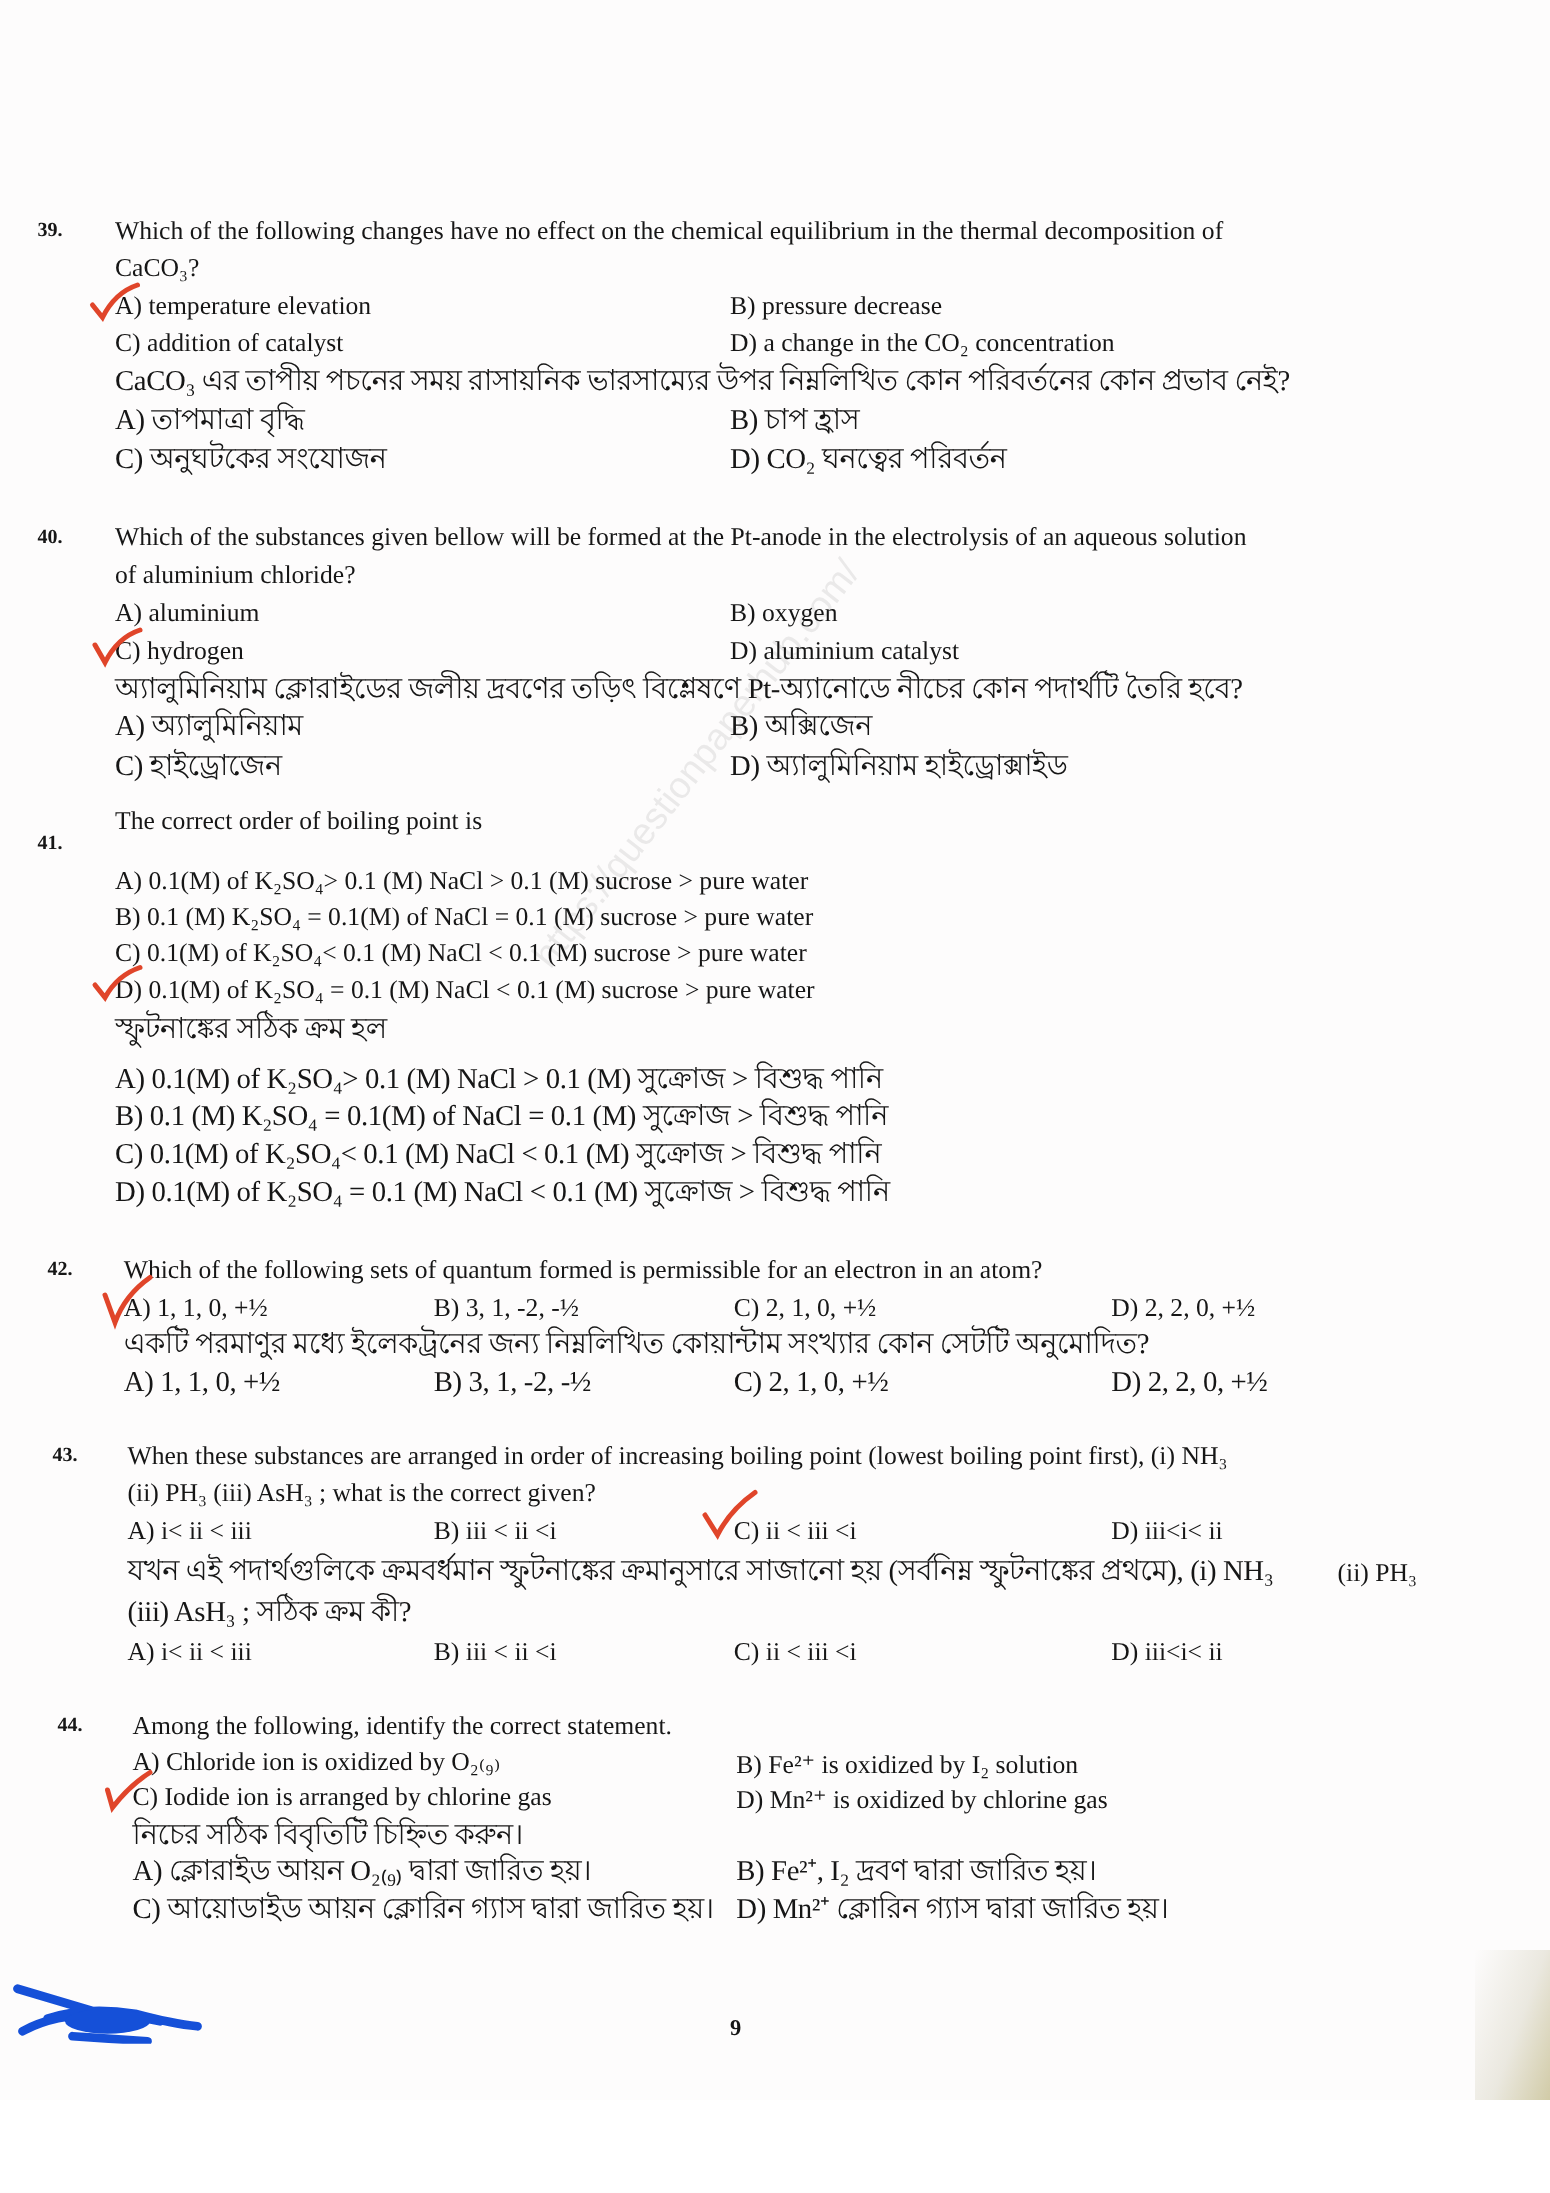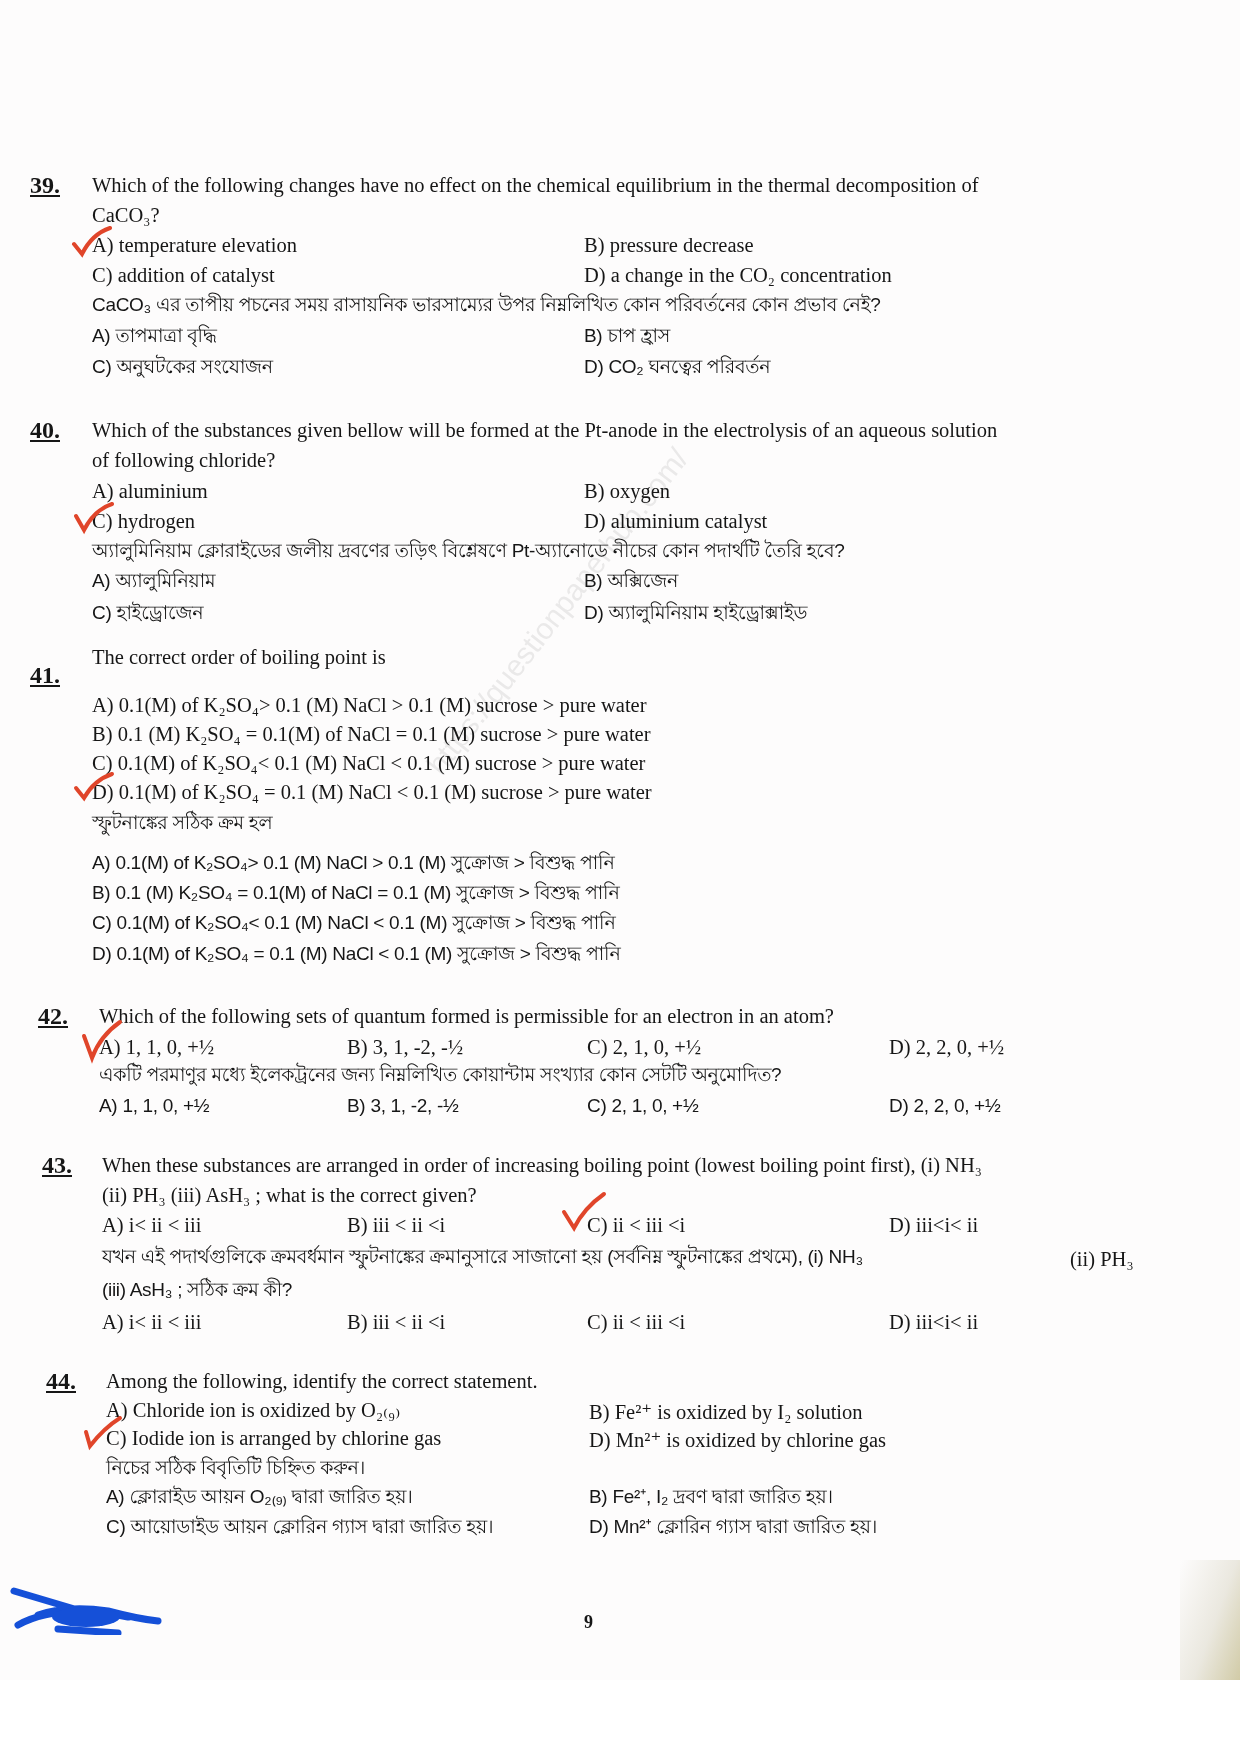--- a/index.html
+++ b/index.html
@@ -4,22 +4,22 @@
 <style>
   html, body { margin:0; padding:0; }
   body {
     width:1240px; height:1754px; position:relative; overflow:hidden;
     background:#fdfcfc;
     font-family:"Liberation Serif","DejaVu Serif",serif;
     color:#161616;
   }
   .page-bottom { position:absolute; left:0; top:1680px; width:1240px; height:74px; background:#ffffff; }
   .line { position:absolute; font-size:20.5px; line-height:26px; white-space:nowrap; }
-  .bn { font-family:Liberation Sans, sans-serif; font-size:19px; letter-spacing:-0.3px; }
-  .qnum { position:absolute; font-weight:bold; font-size:24px; line-height:26px;text-decoration:underline; }
+  .bn { font-family:Liberation Serif, serif; font-size:23px; letter-spacing:-0.3px; }
+  .qnum { position:absolute; font-weight:bold; font-size:16px; line-height:26px; }
   .tick { position:absolute; width:46px; height:32px; }
   .tick svg { width:100%; height:100%; overflow:visible; }
   .watermark {
     position:absolute; left:420px; top:760px; transform:rotate(-52deg);
     transform-origin:left top; font-family:"Liberation Sans",sans-serif;
     font-size:30px; color:rgba(150,150,150,0.18); white-space:nowrap;
   }
   .page-num { position:absolute; left:584px; top:1612px; font-weight:bold; font-size:18px; }
   .scribble { position:absolute; left:8px; top:1585px; width:160px; height:50px; }
   .corner-shadow {
@@ -49,21 +49,21 @@
   <span class="tick" style="left:70px;top:226px">
     <svg viewBox="0 0 46 32">
         <path d="M4 18 L12 28 Q22 8 40 2" fill="none" stroke="#e0452a" stroke-width="4" stroke-linecap="round"></path>
       </svg>
   </span>
 </div>
 
 <div>
   <span class="qnum" style="left:30px;top:417px">40.</span>
   <span class="line" style="left:92px;top:417px">Which of the substances given bellow will be formed at the Pt-anode in the electrolysis of an aqueous solution</span>
-  <span class="line" style="left:92px;top:447px">of following chloride?</span>
+  <span class="line" style="left:92px;top:447px">of aluminium chloride?</span>
   <span class="line" style="left:92px;top:478px">A) aluminium</span>
   <span class="line" style="left:584px;top:478px">B) oxygen</span>
   <span class="line" style="left:92px;top:508px">C) hydrogen</span>
   <span class="line" style="left:584px;top:508px">D) aluminium catalyst</span>
   <span class="line bn" style="left:92px;top:538px">অ্যালুমিনিয়াম ক্লোরাইডের জলীয় দ্রবণের তড়িৎ বিশ্লেষণে Pt-অ্যানোডে নীচের কোন পদার্থটি তৈরি হবে?</span>
   <span class="line bn" style="left:92px;top:568px">A) অ্যালুমিনিয়াম</span>
   <span class="line bn" style="left:584px;top:568px">B) অক্সিজেন</span>
   <span class="line bn" style="left:92px;top:600px">C) হাইড্রোজেন</span>
   <span class="line bn" style="left:584px;top:600px">D) অ্যালুমিনিয়াম হাইড্রোক্সাইড</span>
   <span class="tick" style="left:72px;top:502px">

